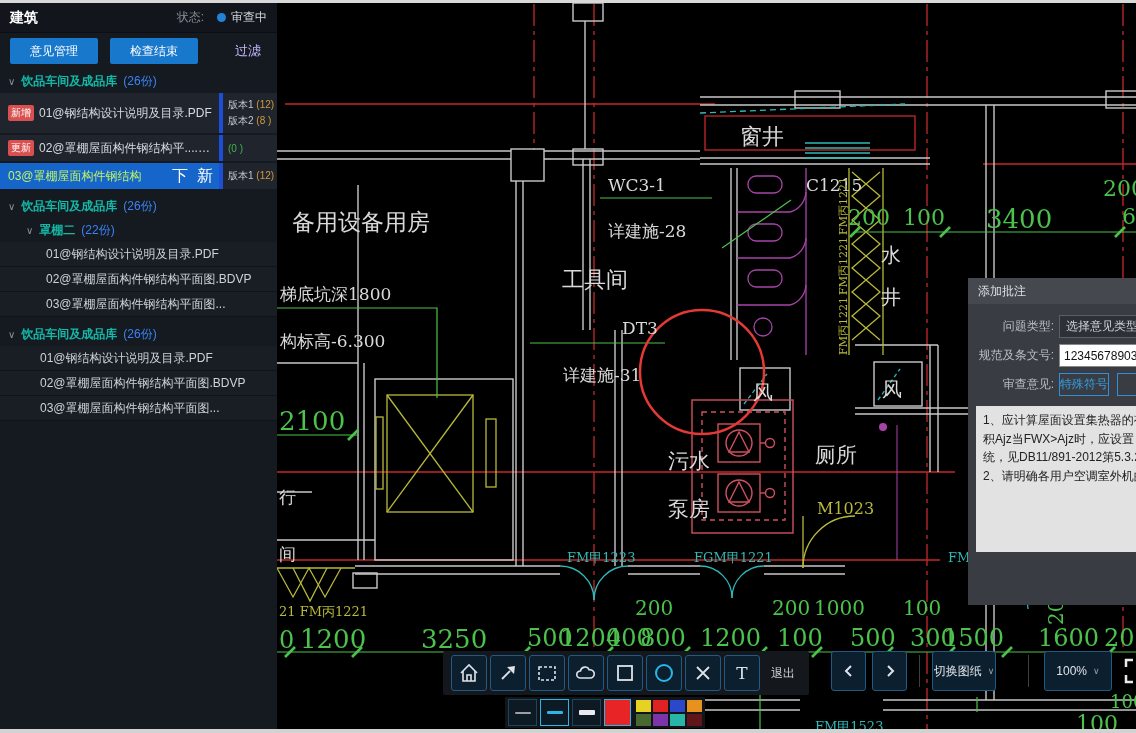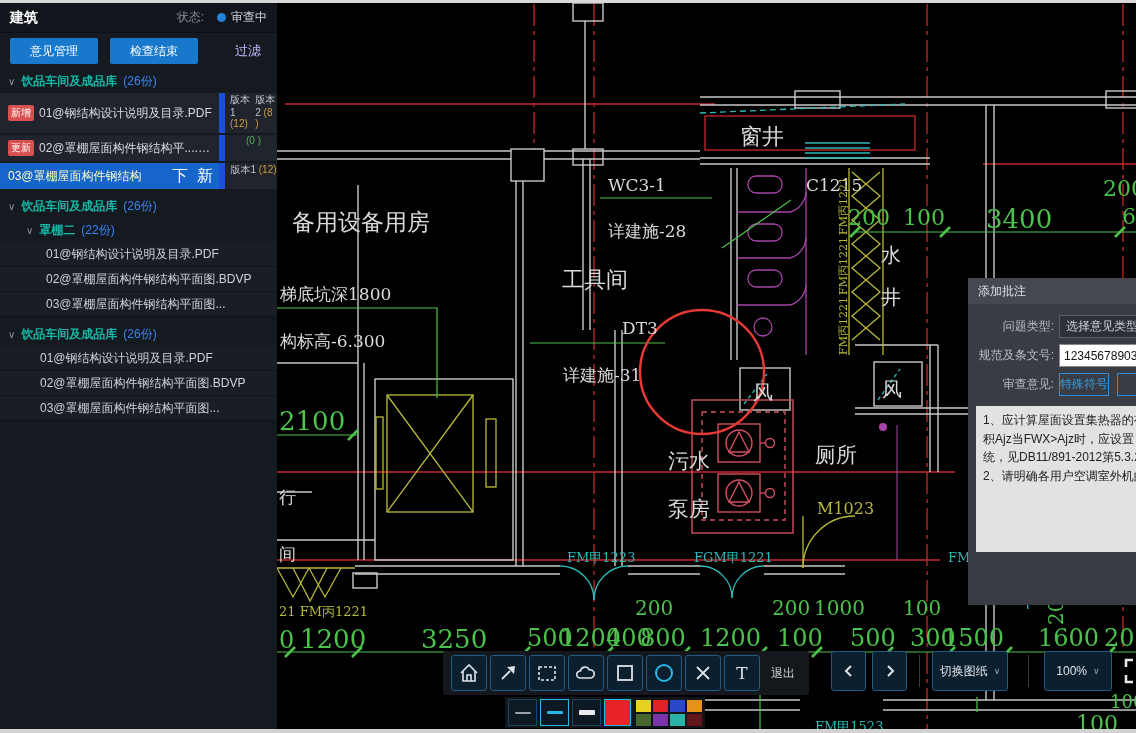--- a/index.html
+++ b/index.html
@@ -23,28 +23,28 @@
   .tree { font-size:12px; }
   .tree-group { height:24px; display:flex; align-items:center; padding-left:8px; gap:6px; }
   .tree-group.sub { padding-left:26px; }
   .chev { color:#8a9099; font-size:10px; }
   .g-label { color:#14b8a6;font-weight:bold; }
   .g-count { color:#3b82f6; }
   .file-row { display:flex; align-items:stretch; background:#20242c; margin-bottom:2px; }
   .fr-main { flex:1; display:flex; align-items:center; padding:0 6px 0 8px; gap:5px; min-width:0; }
   .badge { background:#d8504f; color:#fff; font-size:10px; padding:1px 3px; border-radius:2px; flex:none; }
   .f-label { color:#d6dae0; white-space:nowrap; overflow:hidden; text-overflow:ellipsis; }
-  .ver-col { width:58px; border-left:6px solid #1d4ed8; display:flex; flex-direction:row;
+  .ver-col { width:58px; border-left:4px solid #1d4ed8; display:flex; flex-direction:column;
     justify-content:center; padding-left:5px; gap:2px; font-size:10px; flex:none; }
   .ver-name { color:#c0c4ca; }
   .ver-orange { color:#d29a3c; }
   .ver-green { color:#46b14b; }
   .row-h40 { height:40px; } .row-h26 { height:26px; }
   .sel-main { background:#1565cb; }
-  .sel-main .f-label { color:#fef9c3; }
+  .sel-main .f-label { color:#bef264; }
   .sel-actions { color:#fff; margin-left:auto; white-space:pre; font-size:16px; }
   .plain-file { height:25px; display:flex; align-items:center; background:#191e25;
     border-bottom:1px solid #10141a; color:#cdd2d8; }
   .pl-46 { padding-left:46px; } .pl-40 { padding-left:40px; }
 
   
   #cad-svg { position:absolute; left:277px; top:0; width:859px; height:733px; z-index:1; background:#000; }
   #cad-svg text { font-family:"DejaVu Serif",serif; }
 
   
@@ -487,21 +487,21 @@
   <svg width="16" height="16" viewBox="0 0 16 16" stroke="#dfe3e8" stroke-width="2" fill="none">
       <polyline points="10,3 5,8 10,13"></polyline>
     </svg>
 </div>
 <div class="nav-btn" style="left:872px;width:35px">
   <svg width="16" height="16" viewBox="0 0 16 16" stroke="#dfe3e8" stroke-width="2" fill="none">
       <polyline points="6,3 11,8 6,13"></polyline>
     </svg>
 </div>
 <div class="vdiv" style="left:919px"></div>
-<div class="nav-btn" style="left:932px;width:76px">
+<div class="nav-btn" style="left:932px;width:64px">
   <span>切换图纸</span>
   <span class="caret">∨</span>
 </div>
 <div class="vdiv" style="left:1028px"></div>
 <div class="nav-btn" style="left:1044px;width:68px">
   <span>100%</span>
   <span class="caret">∨</span>
 </div>
 <svg class="fs-icon" width="22" height="32" viewBox="0 0 22 32">
   <path d="M4 12 V5 H11 M4 20 V27 H11 M16 5 H22 M16 27 H22" stroke="#e8eaed" stroke-width="2.5" fill="none"></path>

